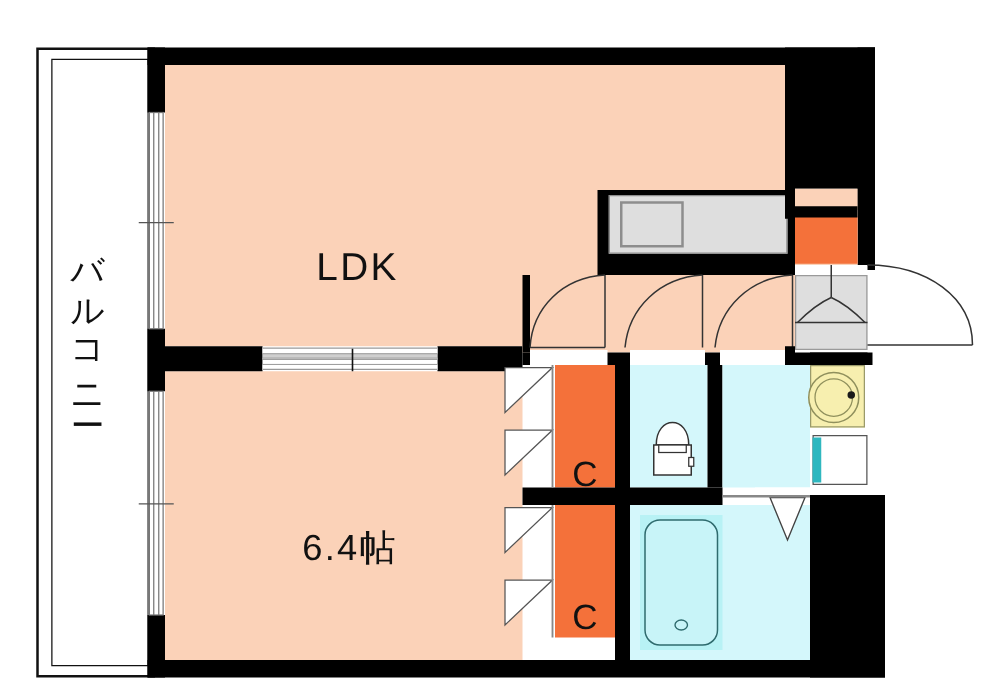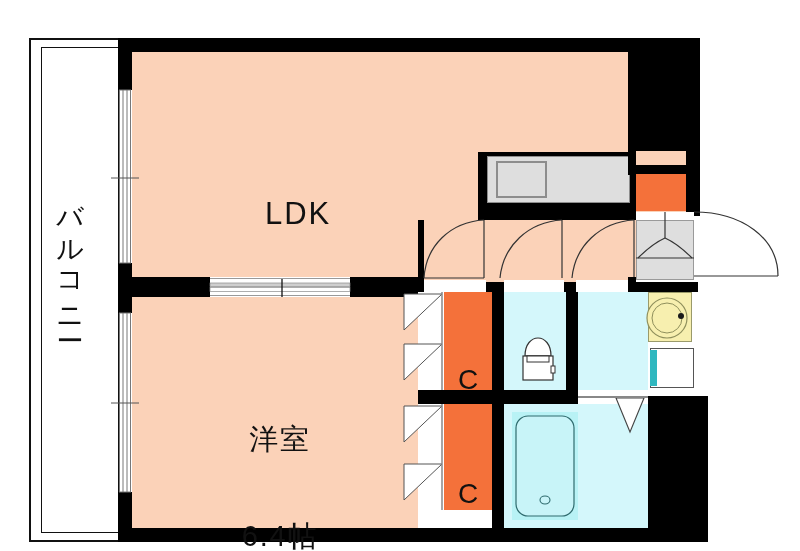--- a/index.html
+++ b/index.html
@@ -46,28 +46,27 @@
   <div class="abs wall" style="left:648px;top:396px;width:60px;height:146px;"></div>
 
   <div class="abs wall" style="left:118px;top:528px;width:590px;height:14px;"></div>
 
   <div class="abs wall" style="left:118px;top:38px;width:14px;height:52px;"></div>
   <div class="abs wall" style="left:118px;top:263px;width:14px;height:50px;"></div>
   <div class="abs wall" style="left:118px;top:492px;width:14px;height:50px;"></div>
 
   <div class="abs floor" style="left:132px;top:52px;width:496px;height:225px;"></div>
   <div class="abs floor" style="left:628px;top:151px;width:58px;height:126px;"></div>
-  <div class="abs label lbl-ldk" style="left:188px;top:128px;width:220px;">
+  <div class="abs label lbl-ldk" style="left:176px;top:128px;width:220px;">
     <div>LDK</div>
     <div>10.4帖</div>
   </div>
 
   <div class="abs floor" style="left:132px;top:297px;width:286px;height:231px;"></div>
   <div class="abs label lbl-room" style="left:185px;top:358px;width:190px;">
-    <div>洋室</div>
     <div>6.4帖</div>
   </div>
 
   <div class="abs wall" style="left:132px;top:277px;width:78px;height:20px;"></div>
   <div class="abs wall" style="left:350px;top:277px;width:68px;height:20px;"></div>
 
   <div class="abs white" style="left:210px;top:278px;width:140px;height:18px;border-top:1px solid #999;border-bottom:1px solid #999;">
     <svg width="140" height="18" viewBox="0 0 140 18">
       <rect x="0" y="4" width="140" height="3.5" fill="#cfcfcf" stroke="#8a8a8a" stroke-width="0.7"></rect>
       <rect x="0" y="8.5" width="140" height="4" fill="#fff" stroke="#8a8a8a" stroke-width="0.7"></rect>

